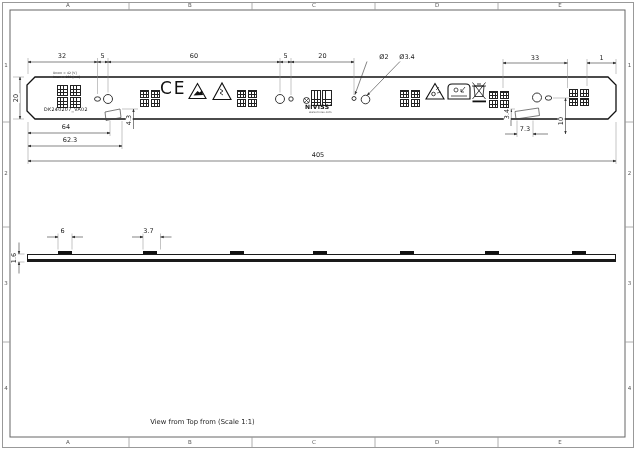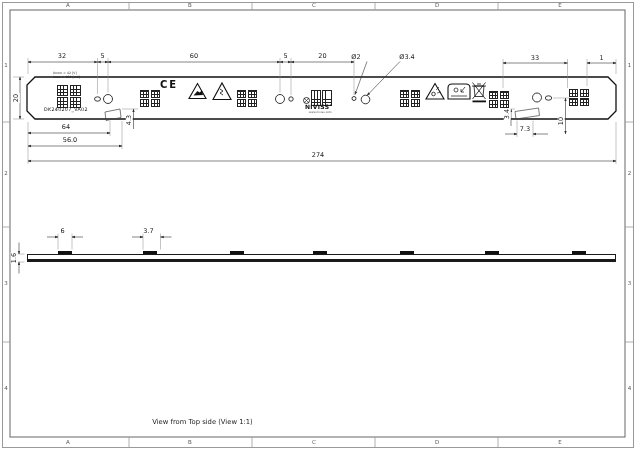--- a/index.html
+++ b/index.html
@@ -6,21 +6,21 @@
   #sheet{position:relative;width:636px;height:450px;background:#ffffff;overflow:hidden;
          font-family:"DejaVu Sans",sans-serif;color:#222;}
   #linework{position:absolute;left:0;top:0;}
   .glab{position:absolute;font-size:5.5px;color:#555;transform:translate(-50%,-50%);line-height:1;}
   .dlab{position:absolute;font-size:6.5px;color:#1a1a1a;transform:translate(-50%,-50%);
         white-space:nowrap;background:#fff;padding:0 1px;line-height:1;}
   .dlab-v{transform:translate(-50%,-50%) rotate(-90deg);}
   .spec{position:absolute;left:53px;top:72px;font-size:3px;line-height:3.9px;color:#222;
         letter-spacing:.1px;white-space:pre;}
   .pn{position:absolute;left:44px;top:108px;font-size:4.8px;color:#111;letter-spacing:.3px;line-height:1;}
-  .ce{position:absolute;left:160px;top:80px;font-size:10px;font-weight:700;letter-spacing:2px;
+  .ce{position:absolute;left:160px;top:80px;font-size:17px;font-weight:400;letter-spacing:2px;
       color:#111;line-height:1;}
   .niviss{position:absolute;left:305px;top:104px;font-size:6px;font-weight:bold;color:#111;
           letter-spacing:.3px;line-height:1;}
   .niviss sup{font-size:2.6px;}
   .nivurl{position:absolute;left:309px;top:112px;font-size:2.6px;color:#333;line-height:1;letter-spacing:.15px;}
   .viewlab{position:absolute;left:110px;top:418px;width:185px;text-align:center;font-size:6.8px;
            color:#222;line-height:1.2;}
   .cluster{position:absolute;display:grid;grid-template-columns:1fr 1fr;grid-template-rows:1fr 1fr;gap:1.5px;}
   .cluster.tall{grid-template-rows:1fr;}
   .cell{border:.7px solid #222;
@@ -232,28 +232,28 @@
   <div class="pn">DK240207_VA02</div>
   <div class="ce">CE</div>
   <div class="niviss"><span>NIVISS</span><sup>®</sup></div>
   <div class="nivurl">www.niviss.com</div>
 
   <span class="dlab" style="left:62px;top:55.5px">32</span>
   <span class="dlab" style="left:102.5px;top:55.5px">5</span>
   <span class="dlab" style="left:194px;top:55.5px">60</span>
   <span class="dlab" style="left:285.5px;top:55.5px">5</span>
   <span class="dlab" style="left:322.5px;top:55.5px">20</span>
-  <span class="dlab" style="left:356px;top:56.5px">Ø2</span>
+  <span class="dlab" style="left:384px;top:56.5px">Ø2</span>
   <span class="dlab" style="left:407px;top:56.5px">Ø3.4</span>
   <span class="dlab" style="left:535px;top:57.5px">33</span>
   <span class="dlab" style="left:601.5px;top:57.5px">1</span>
   <span class="dlab dlab-v" style="left:15.5px;top:98px">20</span>
   <span class="dlab" style="left:66px;top:127px">64</span>
-  <span class="dlab" style="left:70px;top:140px">56.0</span>
-  <span class="dlab" style="left:318px;top:154.5px">274</span>
+  <span class="dlab" style="left:70px;top:140px">62.3</span>
+  <span class="dlab" style="left:318px;top:154.5px">405</span>
   <span class="dlab dlab-v" style="left:129px;top:119.5px">4.3</span>
   <span class="dlab dlab-v" style="left:506.5px;top:114px">3.4</span>
   <span class="dlab" style="left:525px;top:129px">7.3</span>
   <span class="dlab dlab-v" style="left:560.5px;top:121px">10</span>
   <span class="dlab" style="left:62.5px;top:230.5px">6</span>
   <span class="dlab" style="left:148.5px;top:230.5px">3.7</span>
   <span class="dlab dlab-v" style="left:13.5px;top:258px">1.6</span>
 
   <span class="glab" style="left:68px;top:6px">A</span>
   <span class="glab" style="left:190px;top:6px">B</span>
@@ -267,15 +267,15 @@
   <span class="glab" style="left:560px;top:443px">E</span>
   <span class="glab" style="left:6px;top:66px">1</span>
   <span class="glab" style="left:6px;top:174px">2</span>
   <span class="glab" style="left:6px;top:284px">3</span>
   <span class="glab" style="left:6px;top:389px">4</span>
   <span class="glab" style="left:629.5px;top:66px">1</span>
   <span class="glab" style="left:629.5px;top:174px">2</span>
   <span class="glab" style="left:629.5px;top:284px">3</span>
   <span class="glab" style="left:629.5px;top:389px">4</span>
 
-  <div class="viewlab">View from Top side (View 1:1)</div>
+  <div class="viewlab">View from Top from (Scale 1:1)</div>
 
 </div>
 
 </body></html>

